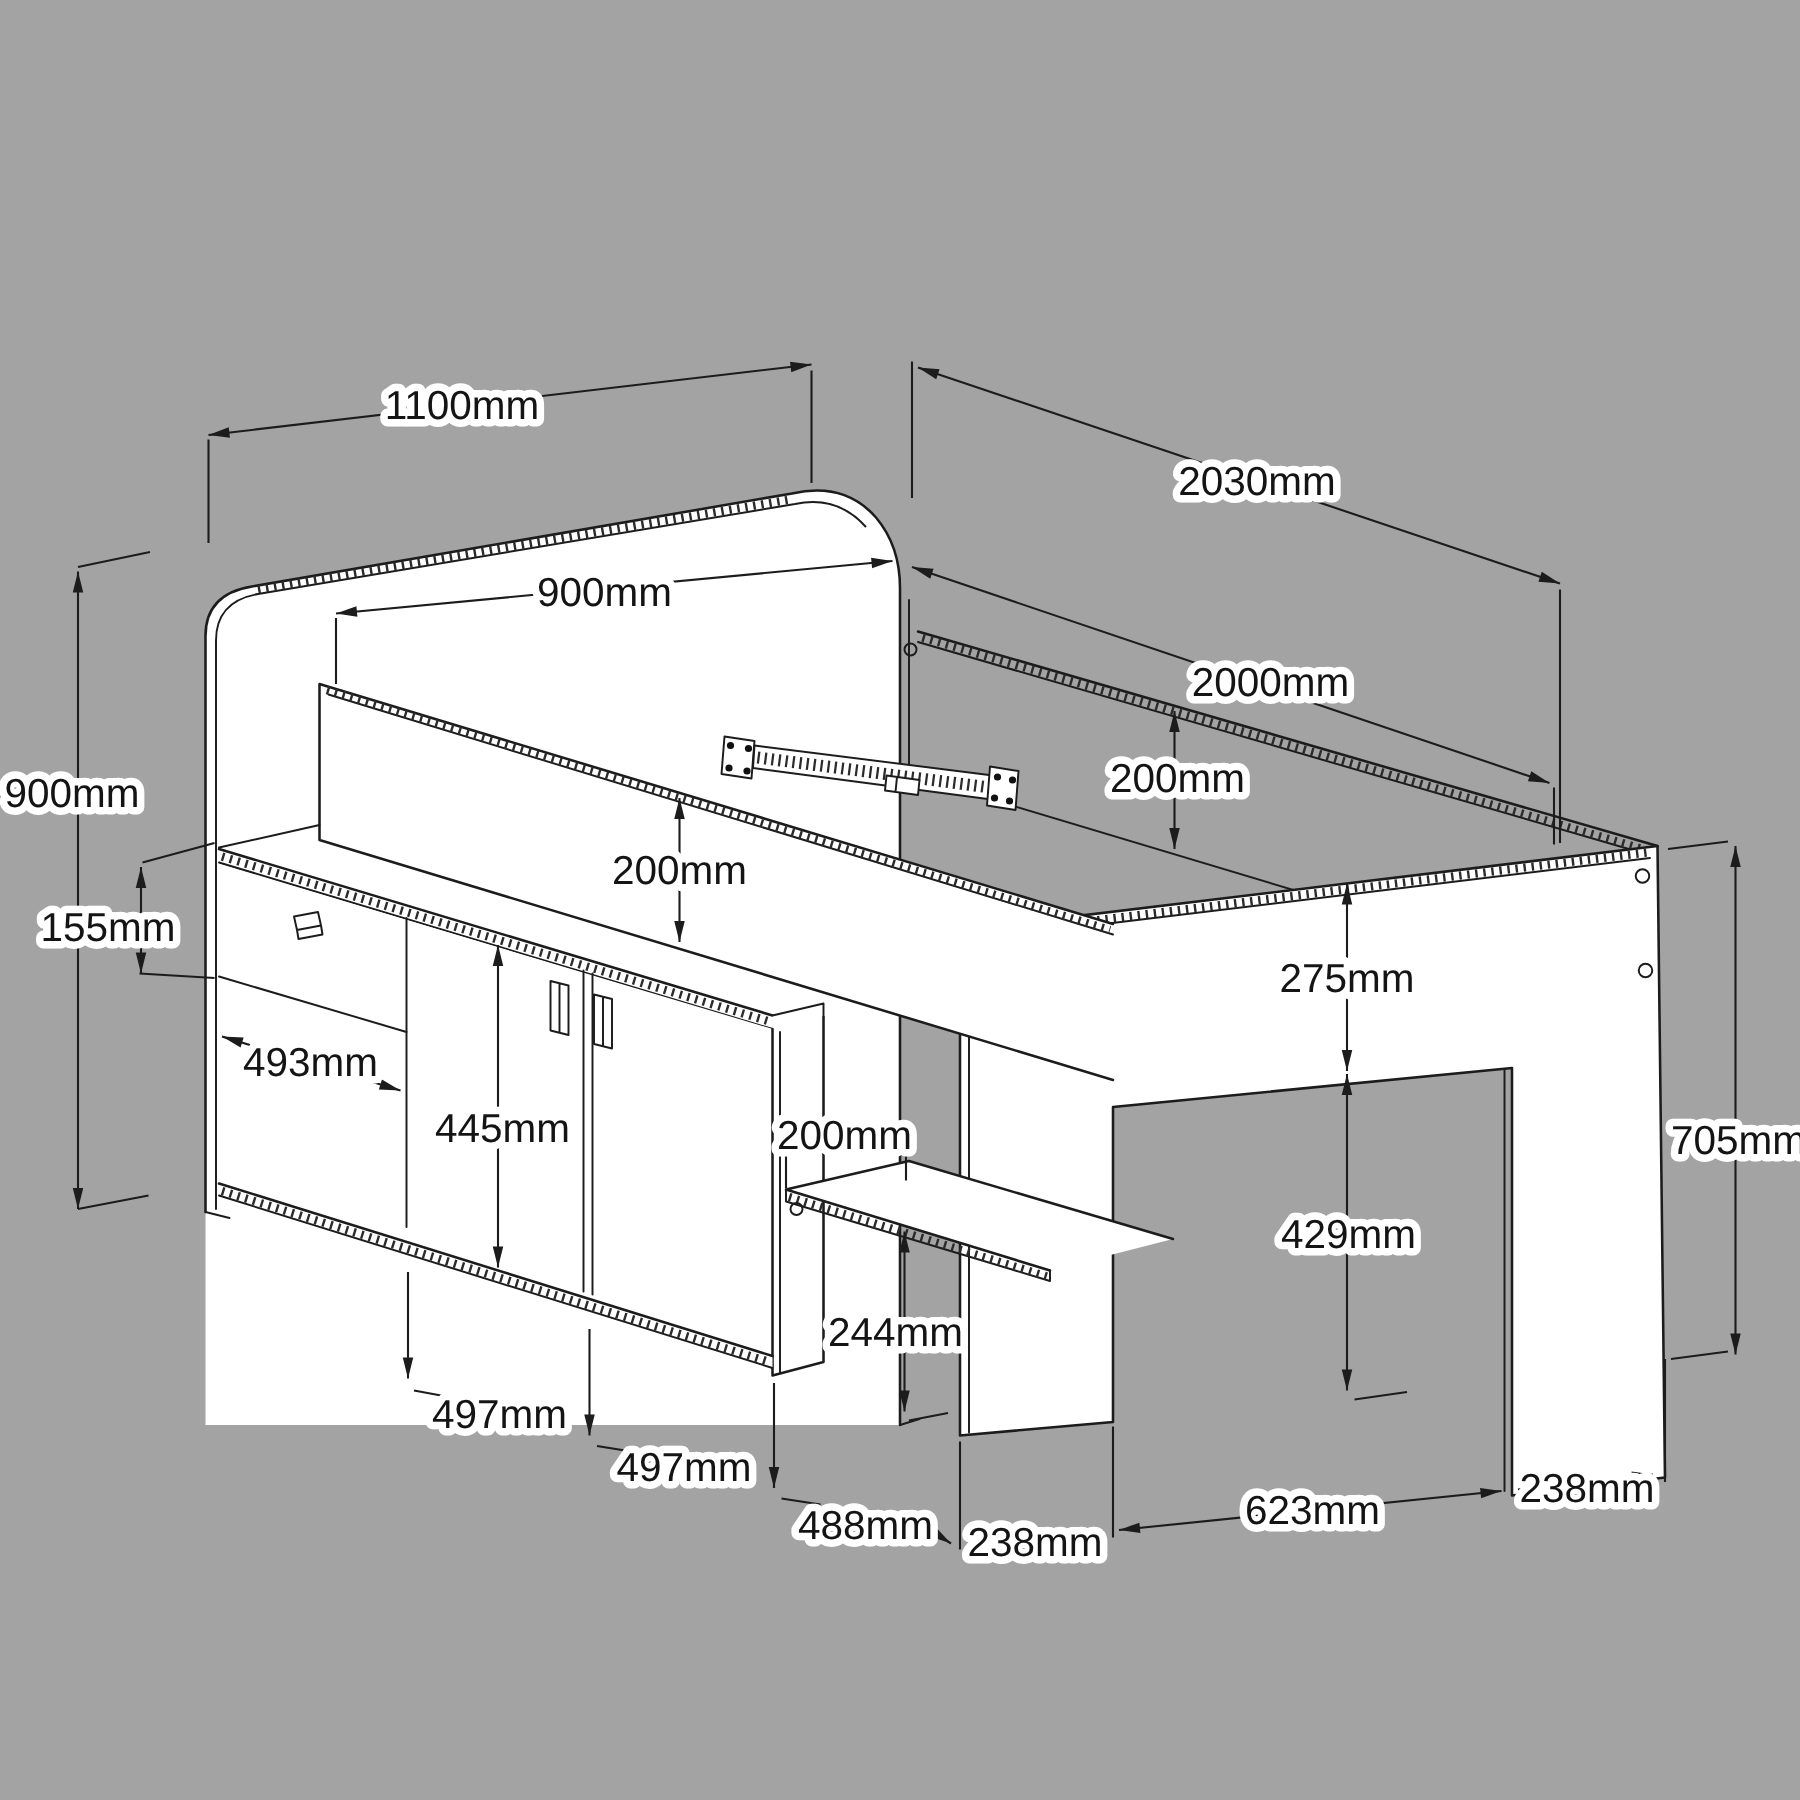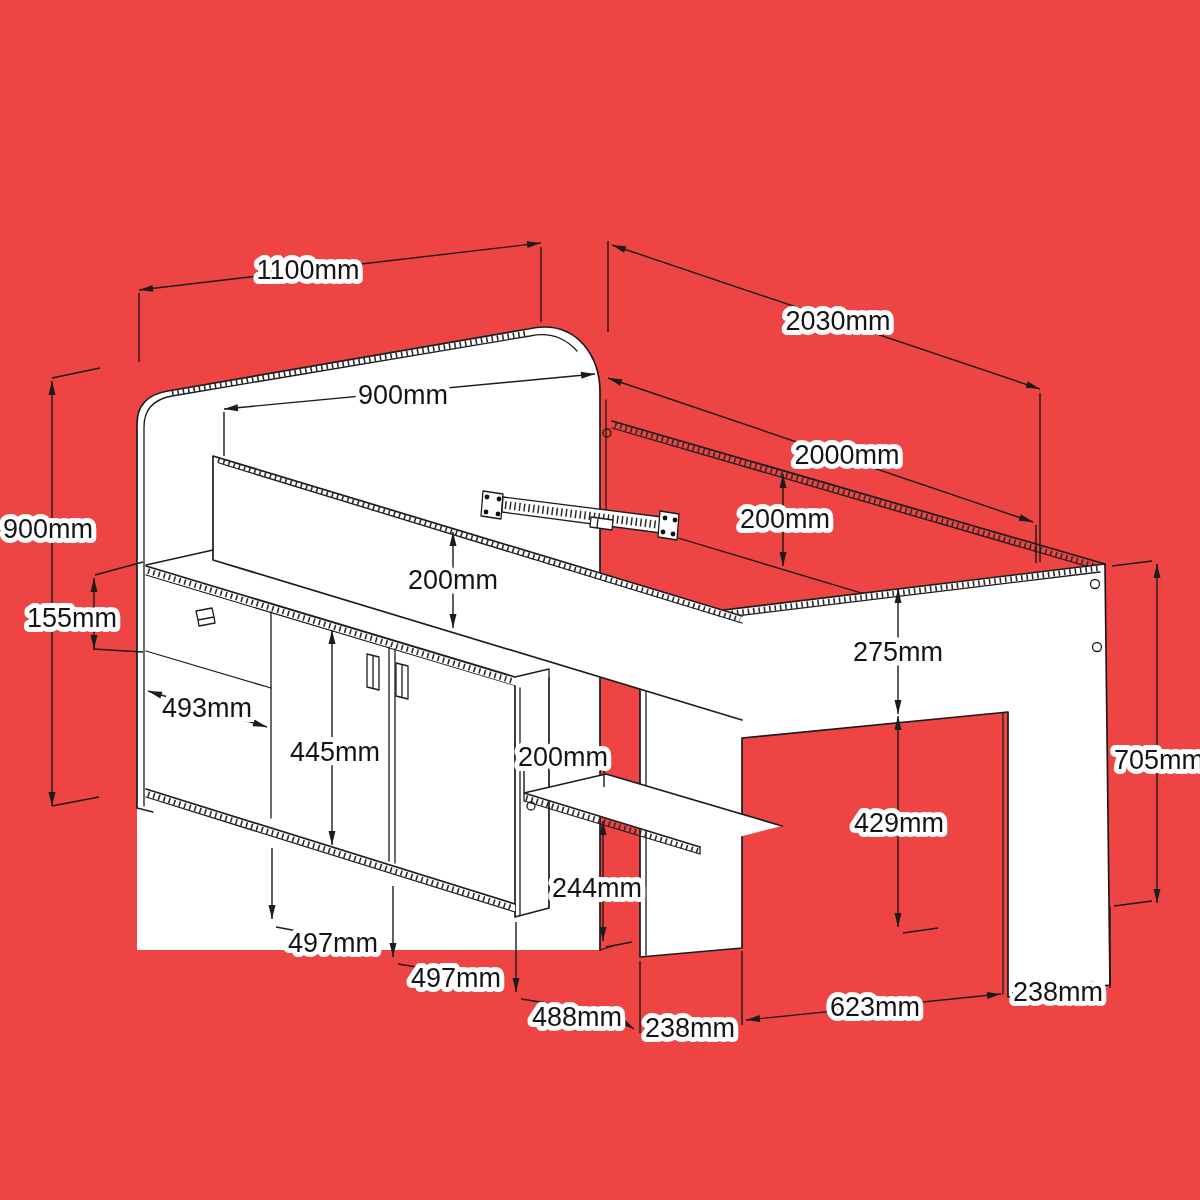--- a/index.html
+++ b/index.html
@@ -1,16 +1,16 @@
 <!DOCTYPE html>
 <html><head>
 <meta charset="utf-8">
 <style>
   html,body{margin:0;padding:0;background:#ffffff;}
-  .stage{width:1200px;height:1200px;background:#ef4444;position:relative;}
+  .stage{width:1200px;height:1200px;background:#a3a3a3;position:relative;}
   svg{display:block}
   .edge{stroke:#1c1c1c;stroke-width:1.7;fill:none;stroke-linecap:round;stroke-linejoin:round}
   .thin{stroke-width:1.3}
   .face{fill:#ffffff;stroke:none}
   .hatch{stroke:#2b2b2b;stroke-width:5.5;fill:none;stroke-dasharray:1.6 3.8;stroke-linecap:butt}
   .hatch2{stroke:#2b2b2b;stroke-width:8;fill:none;stroke-dasharray:1.5 3.2;stroke-linecap:butt}
   .dim{stroke:#1c1c1c;stroke-width:1.4;fill:none}
   .dot{fill:#111;stroke:none}
   .dim-label{font-family:"Liberation Sans","DejaVu Sans",sans-serif;font-size:27px;fill:#141414;
              text-anchor:middle;paint-order:stroke fill;stroke:#ffffff;stroke-width:10px;stroke-linejoin:round}

